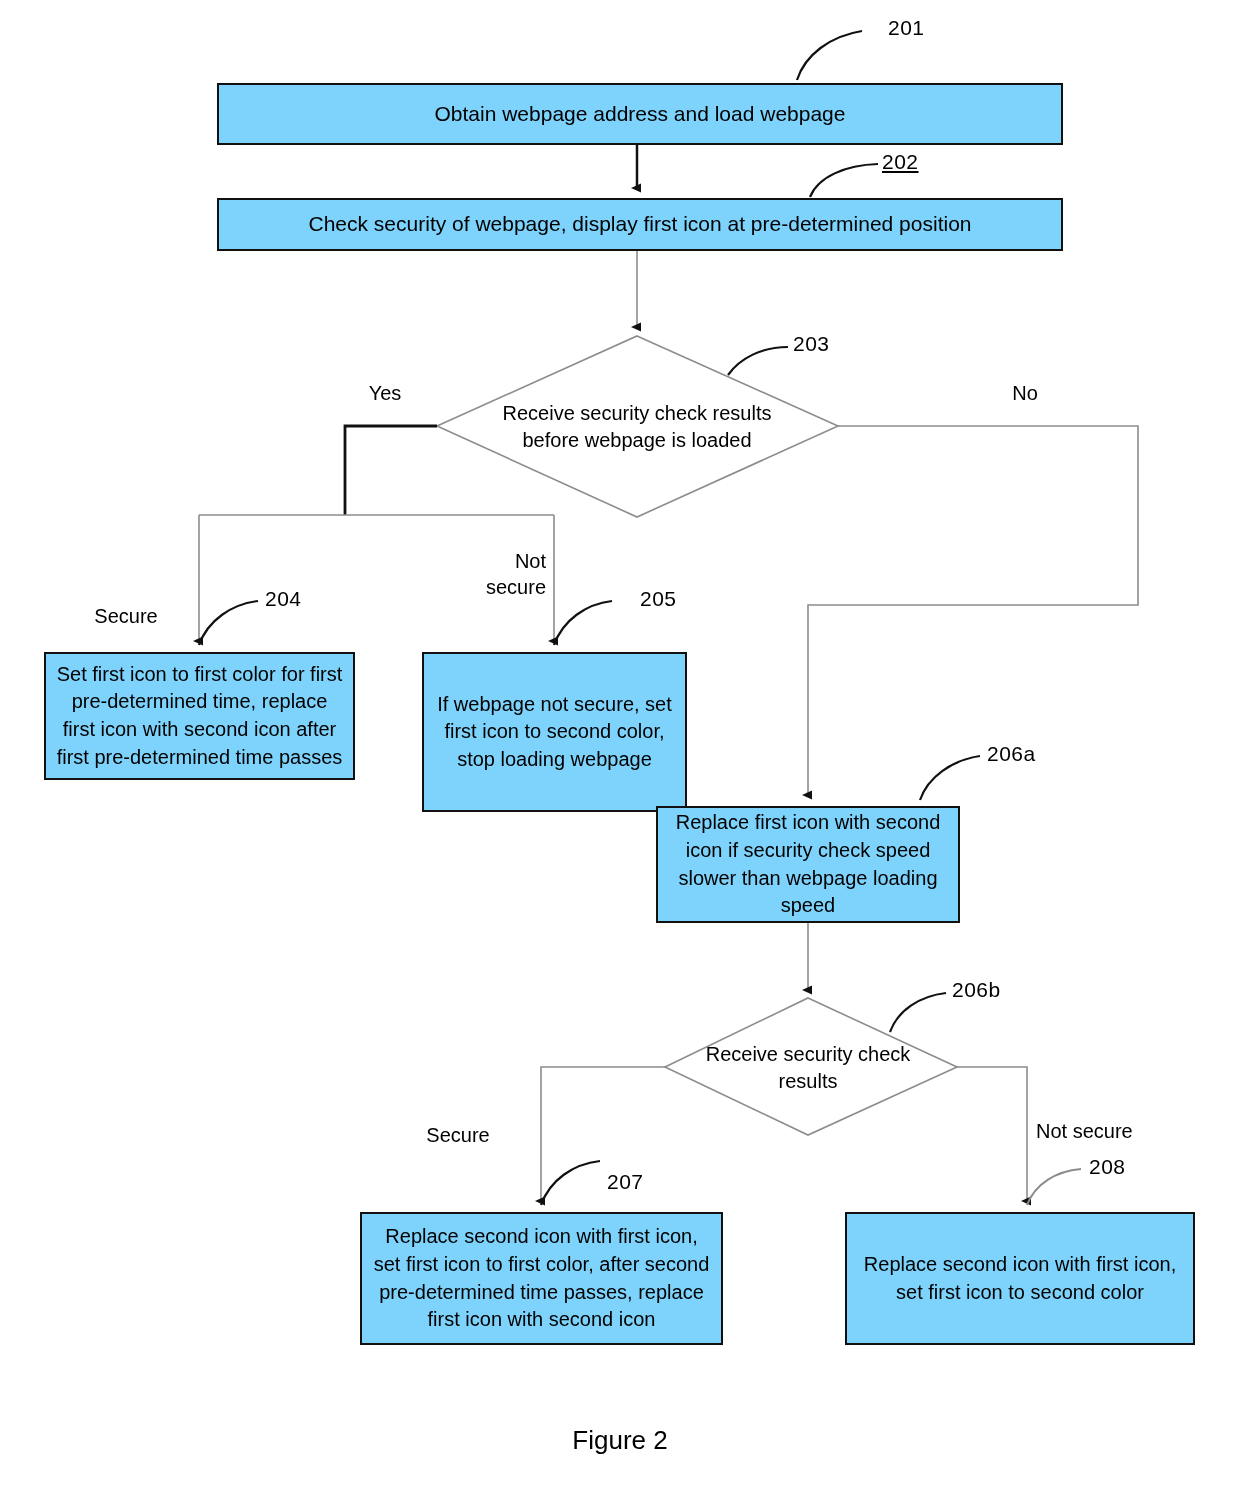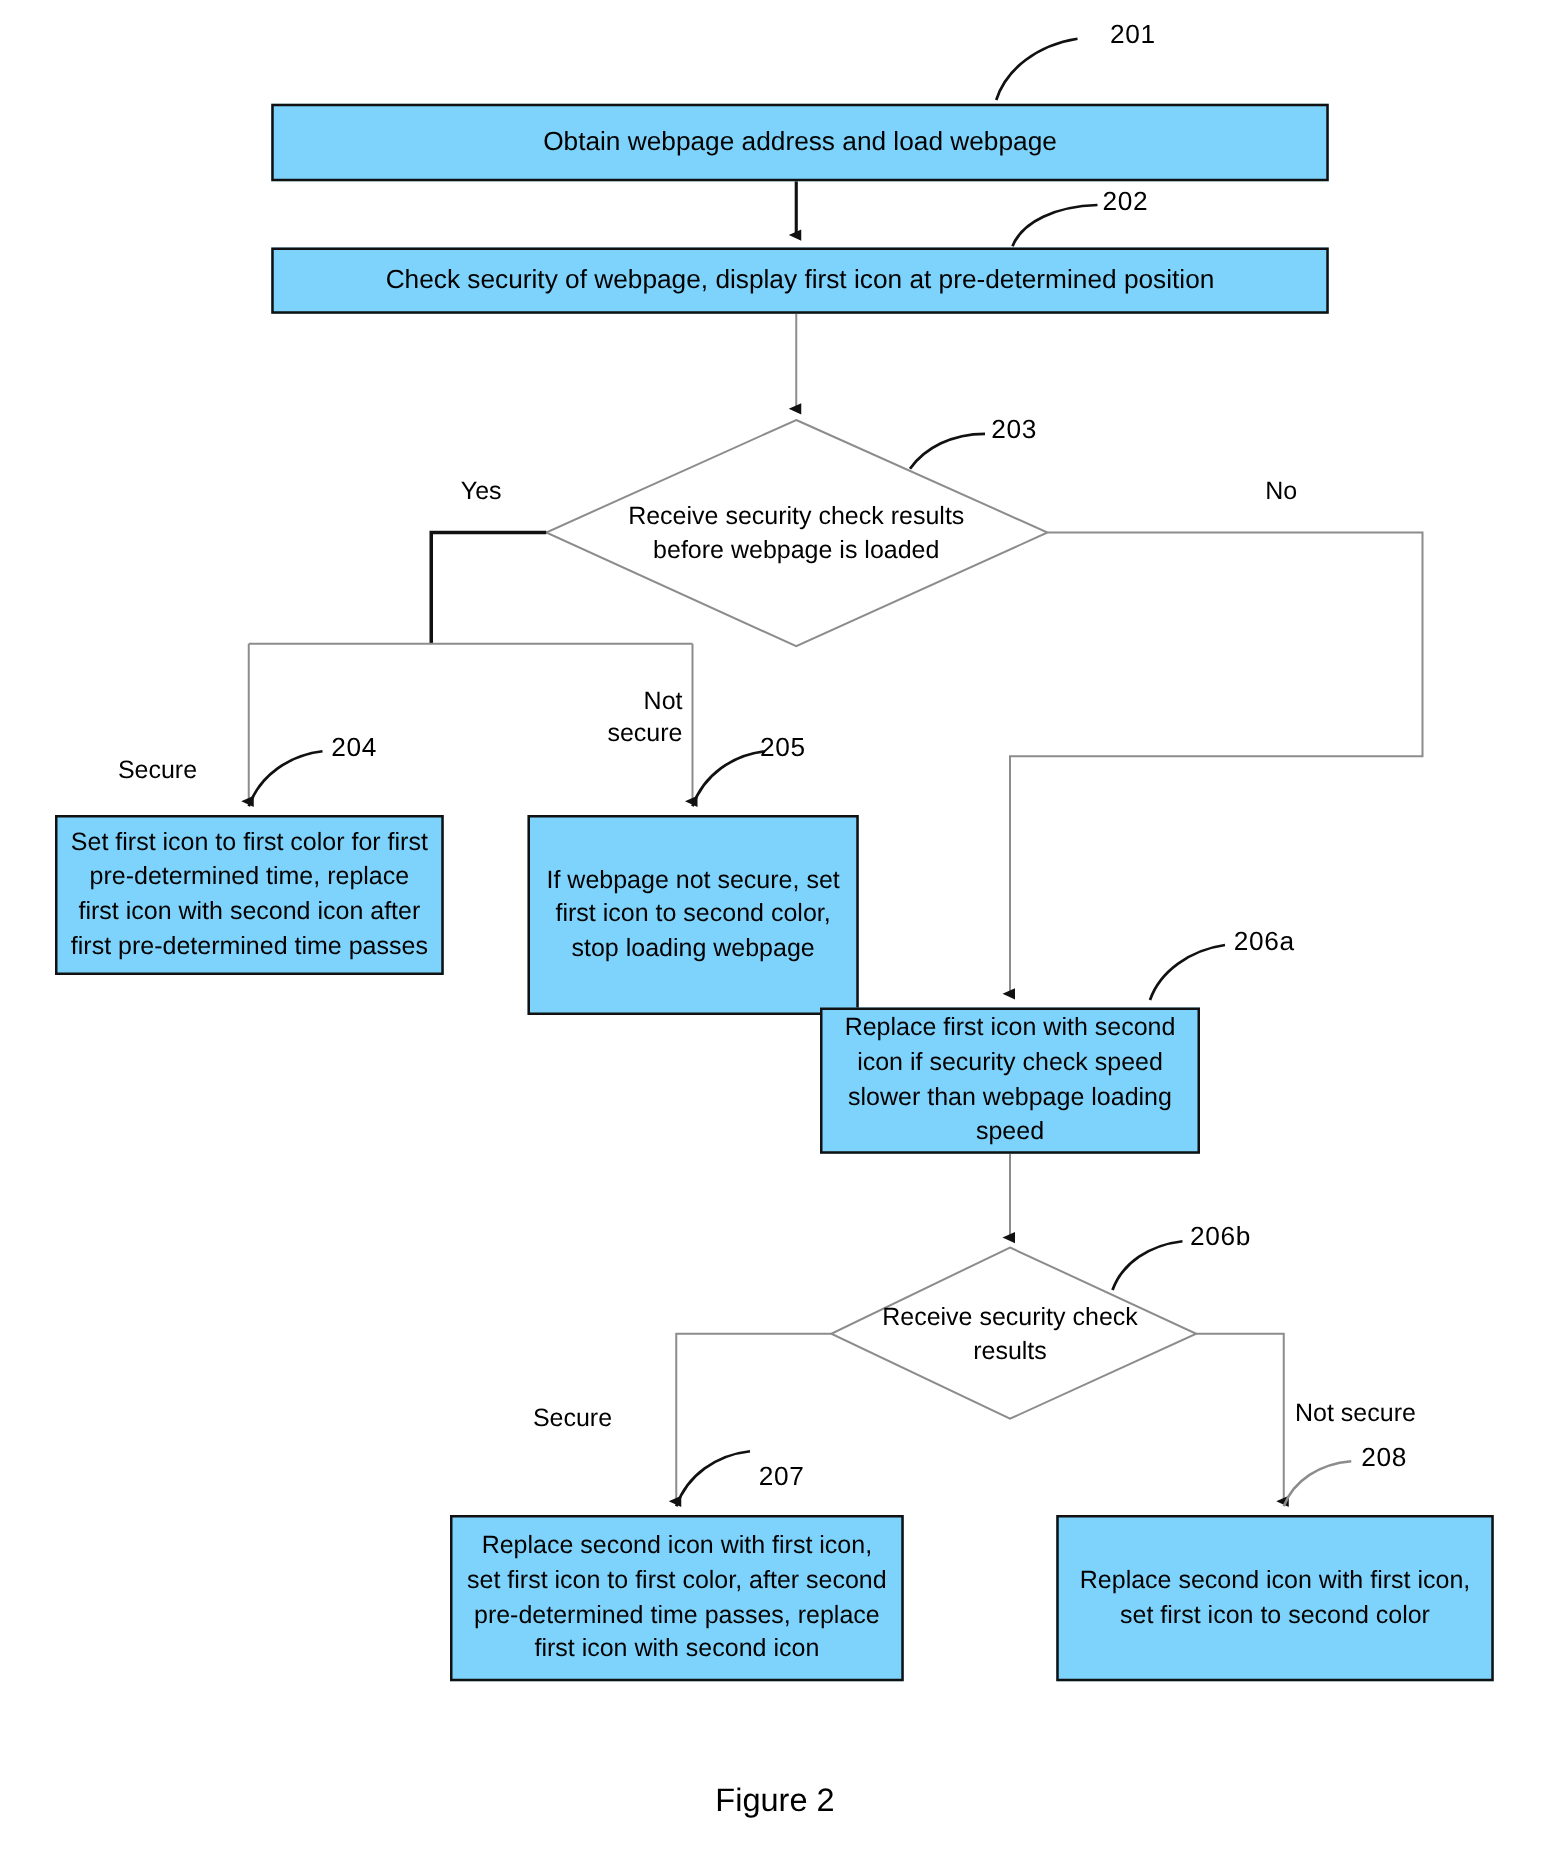--- a/index.html
+++ b/index.html
@@ -196,24 +196,24 @@
   <div class="edge-label" style="left:56px; top:603px; width:140px;">Secure</div>
 
   <div class="edge-label" style="left:440px; top:548px; width:106px;text-align:right;">Not
 secure</div>
 
   <div class="edge-label" style="left:393px; top:1122px; width:130px;">Secure</div>
 
   <div class="edge-label" style="left:1036px; top:1118px; width:150px; text-align:left;">Not secure</div>
 
   <div class="ref-num" style="left:864px; top:16px;margin-left:24px;">201</div>
-  <div class="ref-num" style="left:882px; top:150px;">202</div>
+  <div class="ref-num" style="left:882px; top:150px;text-decoration:underline;">202</div>
   <div class="ref-num" style="left:793px; top:332px;">203</div>
   <div class="ref-num" style="left:265px; top:587px;">204</div>
-  <div class="ref-num" style="left:608px; top:587px;">205</div>
+  <div class="ref-num" style="left:640px; top:587px;">205</div>
   <div class="ref-num" style="left:987px; top:742px;">206a</div>
   <div class="ref-num" style="left:952px; top:978px;">206b</div>
   <div class="ref-num" style="left:607px; top:1130px;margin-top:40px;">207</div>
   <div class="ref-num" style="left:1089px; top:1155px;">208</div>
 
   <div class="fig-caption" style="top:1425px; left:0;">Figure 2</div>
 
 </div>
 
 </body></html>

